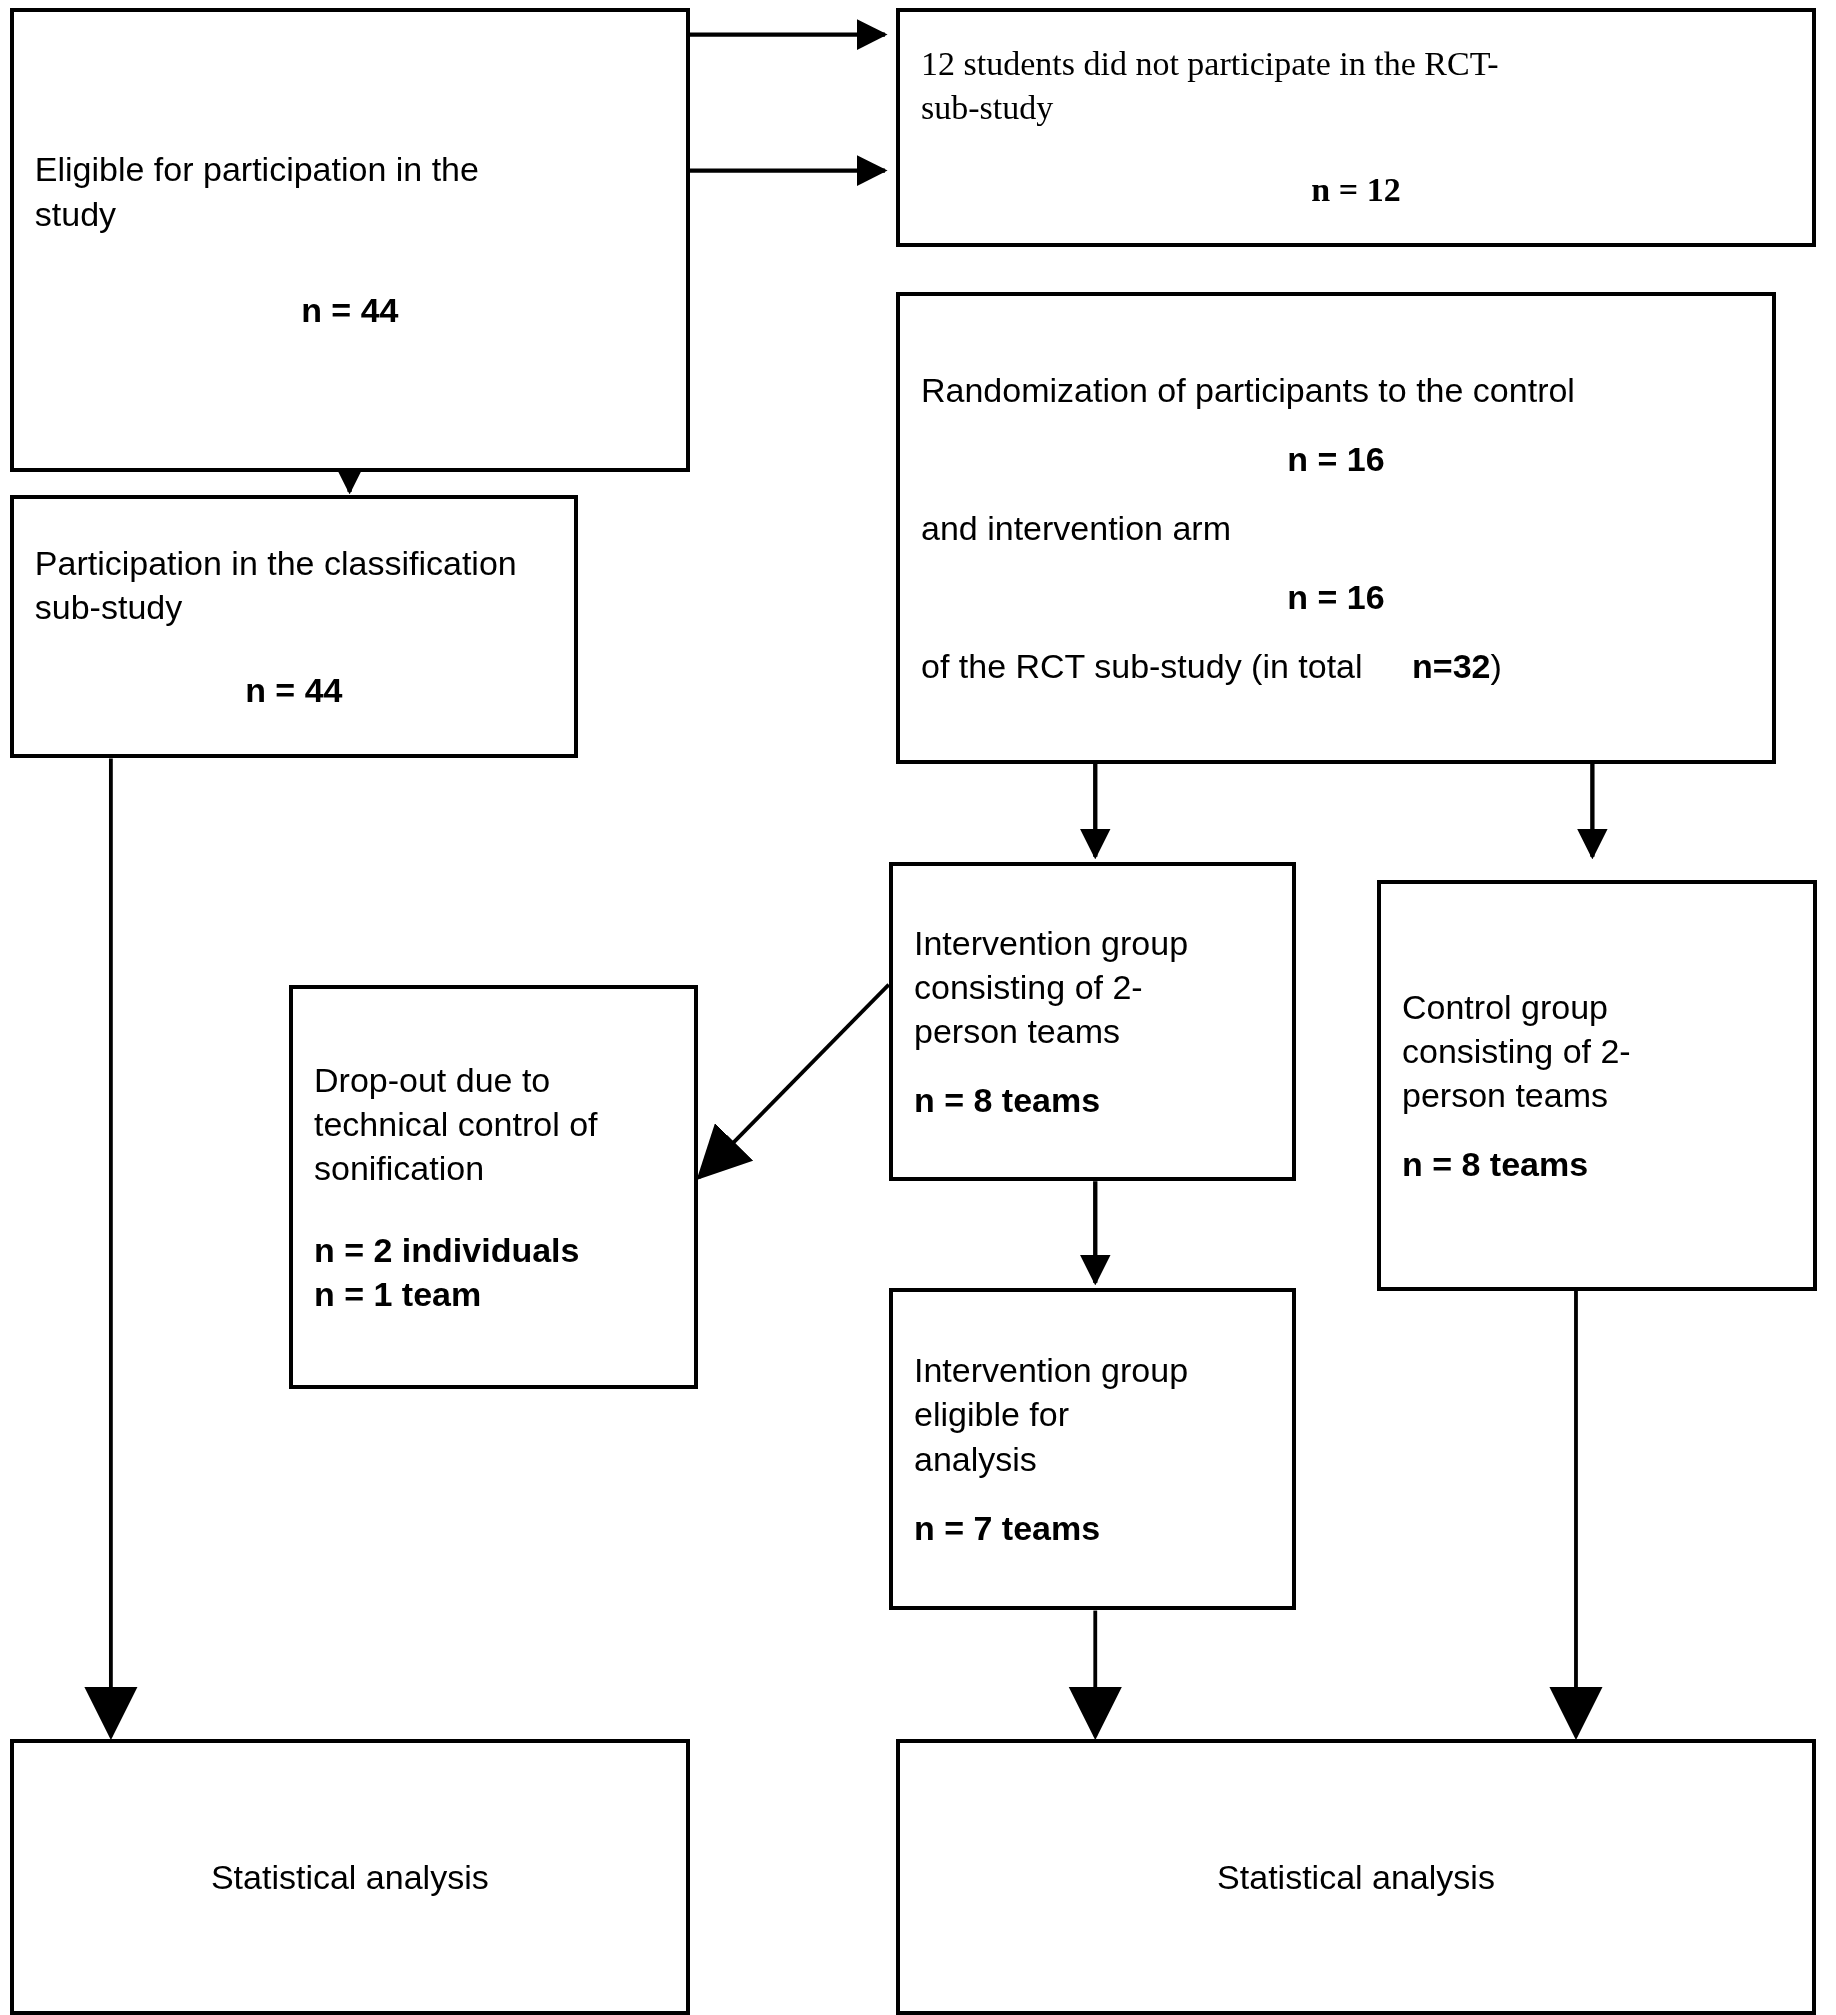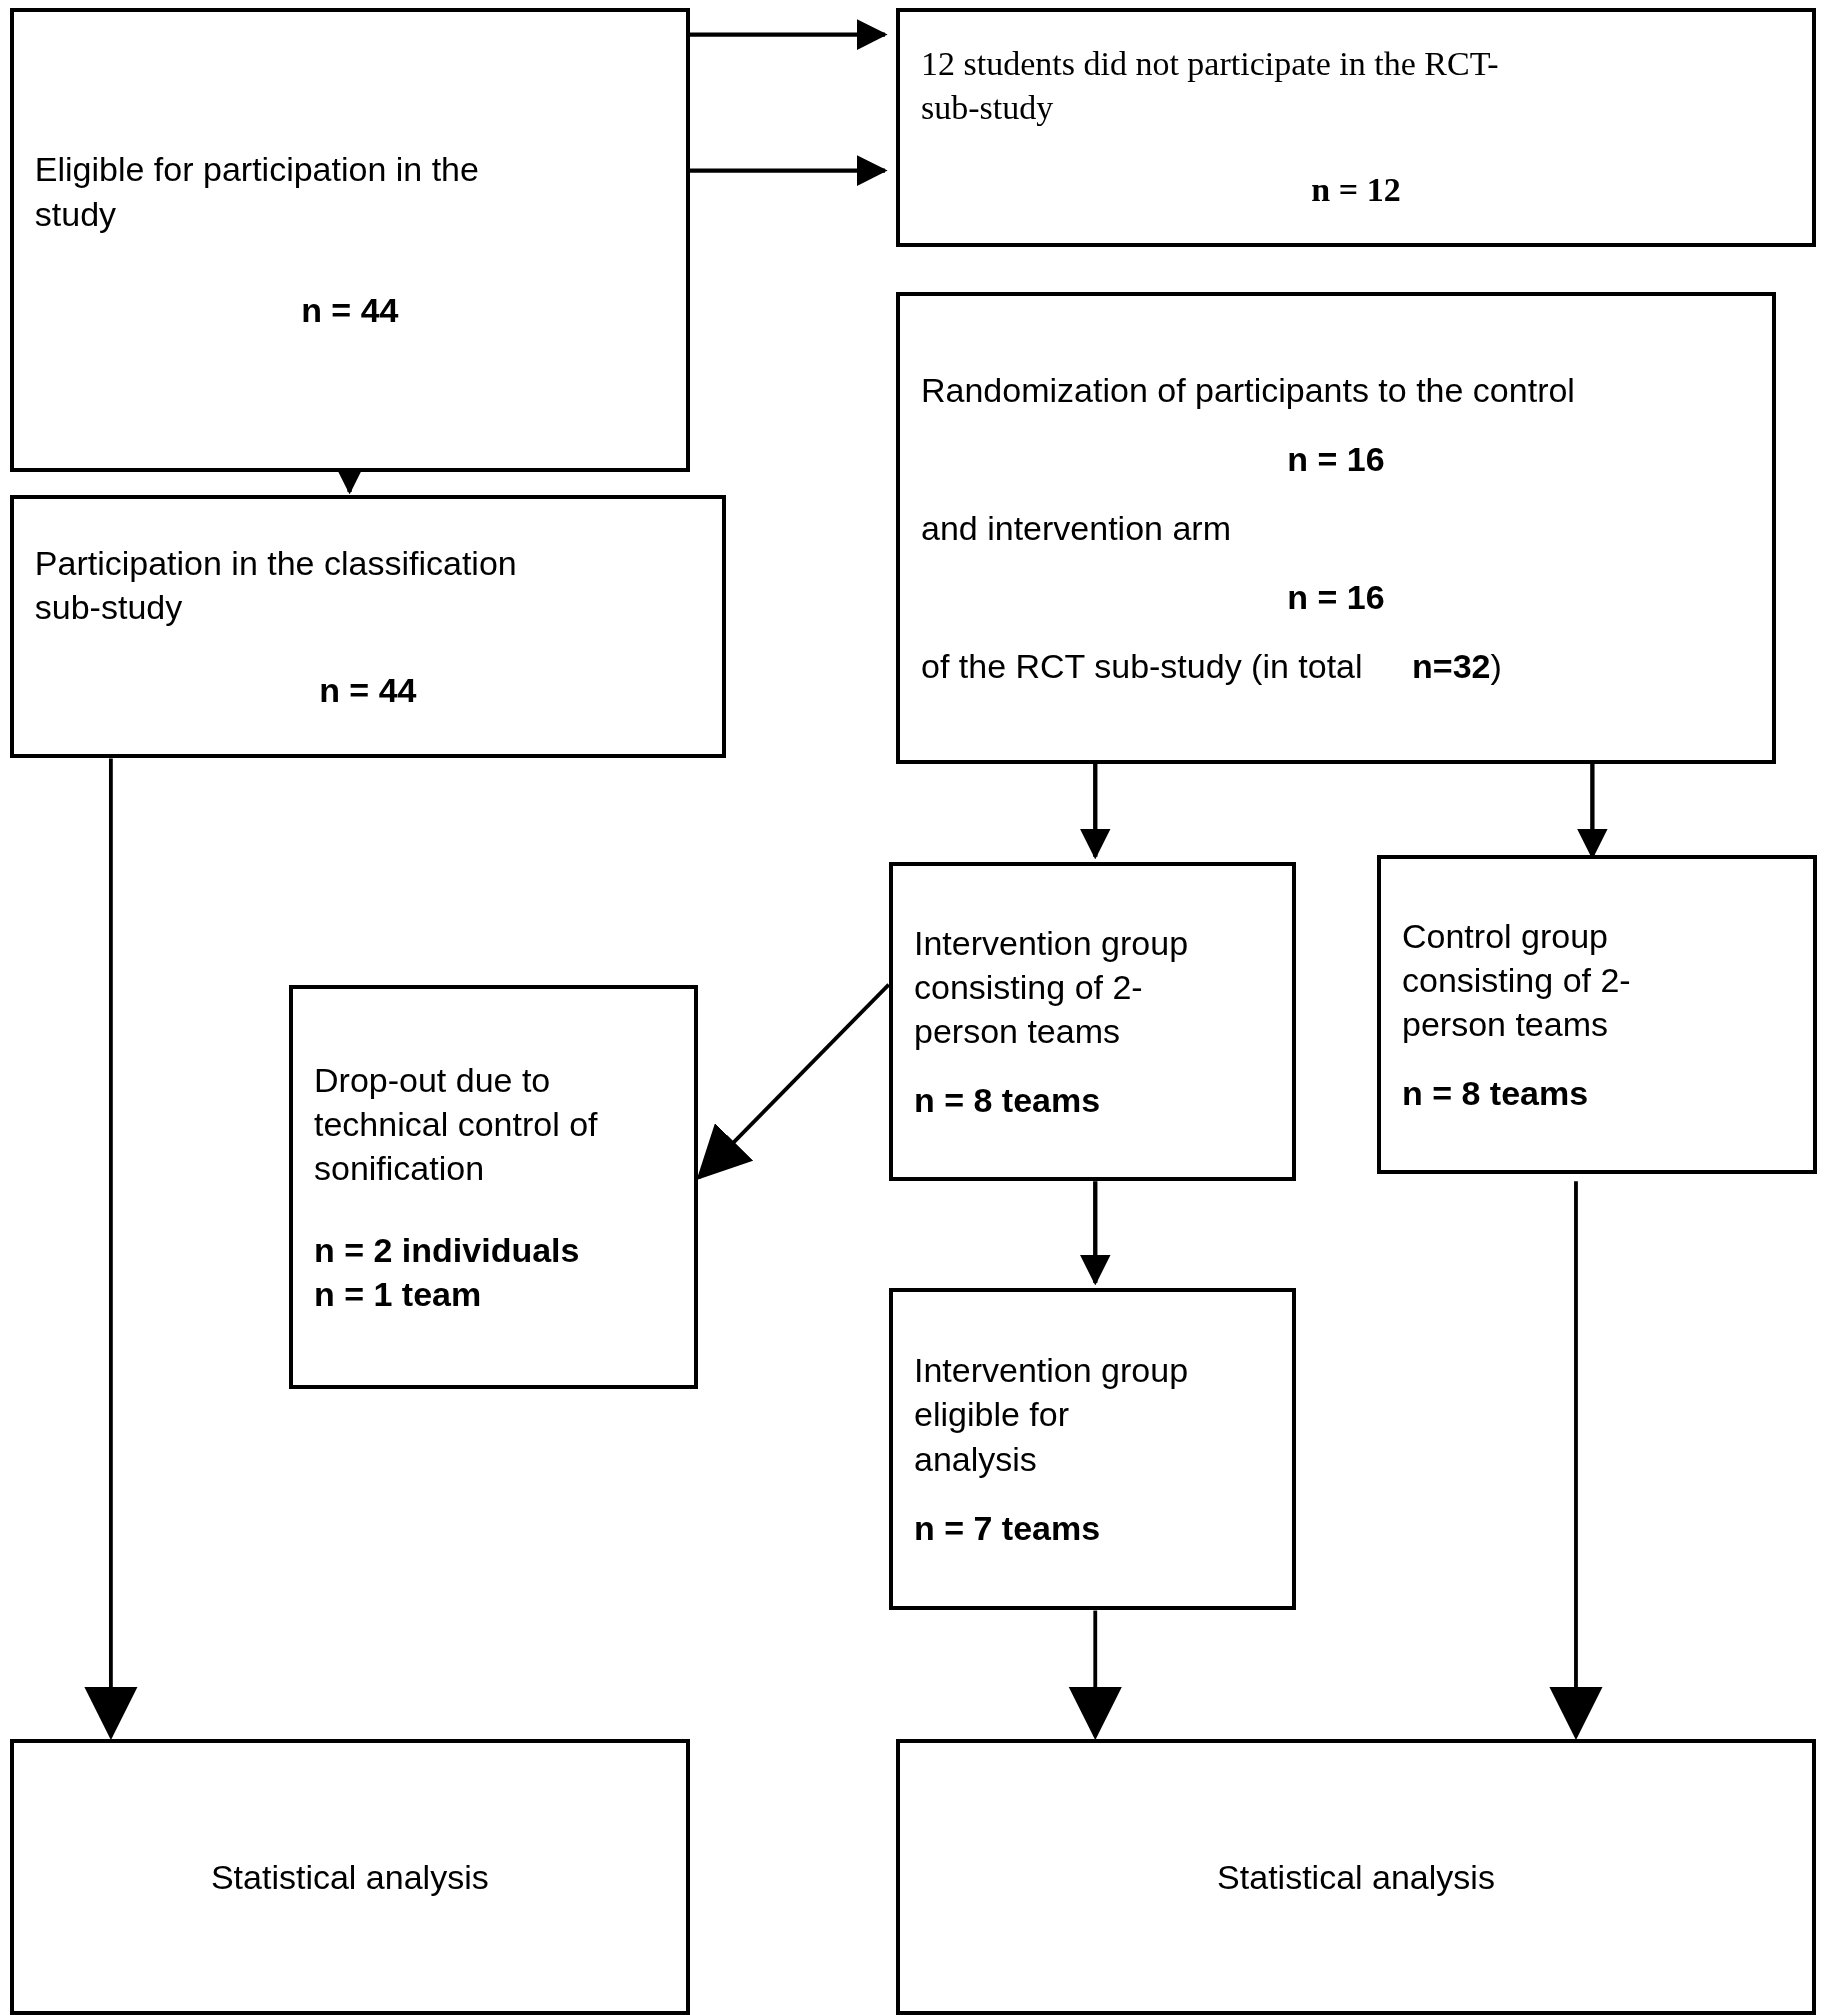--- a/index.html
+++ b/index.html
@@ -135,40 +135,40 @@
       <div class="line bold center">n = 16</div>
       <div class="gap-sm"></div>
       <div class="line">and intervention arm</div>
       <div class="gap-sm"></div>
       <div class="line bold center">n = 16</div>
       <div class="gap-sm"></div>
       <div class="line"><span>of the RCT sub-study (in total </span><span class="inline-b">n=32</span><span>)</span></div>
     </div>
   </div>
 
-  <div class="node" style="left:9.8px; top:495px; width:716px; height:263px;justify-content:center;">
+  <div class="node" style="left:9.8px; top:495px; width:568px; height:263px;justify-content:center;">
     <div class="body">
       <div class="line">Participation in the classification</div>
       <div class="line">sub-study</div>
       <div class="gap-md"></div>
       <div class="line bold center">n = 44</div>
     </div>
   </div>
 
   <div class="node" style="left:889px; top:862px; width:407px; height:319px;">
     <div class="body">
       <div class="line">Intervention group</div>
       <div class="line">consisting of 2-</div>
       <div class="line">person teams</div>
       <div class="gap-sm"></div>
       <div class="line bold">n = 8 teams</div>
     </div>
   </div>
 
-  <div class="node" style="left:1377px; top:855px; width:440px; height:319px;">
+  <div class="node" style="left:1377px; top:880px; width:440px; height:411px;">
     <div class="body">
       <div class="line">Control group</div>
       <div class="line">consisting of 2-</div>
       <div class="line">person teams</div>
       <div class="gap-sm"></div>
       <div class="line bold">n = 8 teams</div>
     </div>
   </div>
 
   <div class="node" style="left:289px; top:985px; width:409px; height:404px;">

